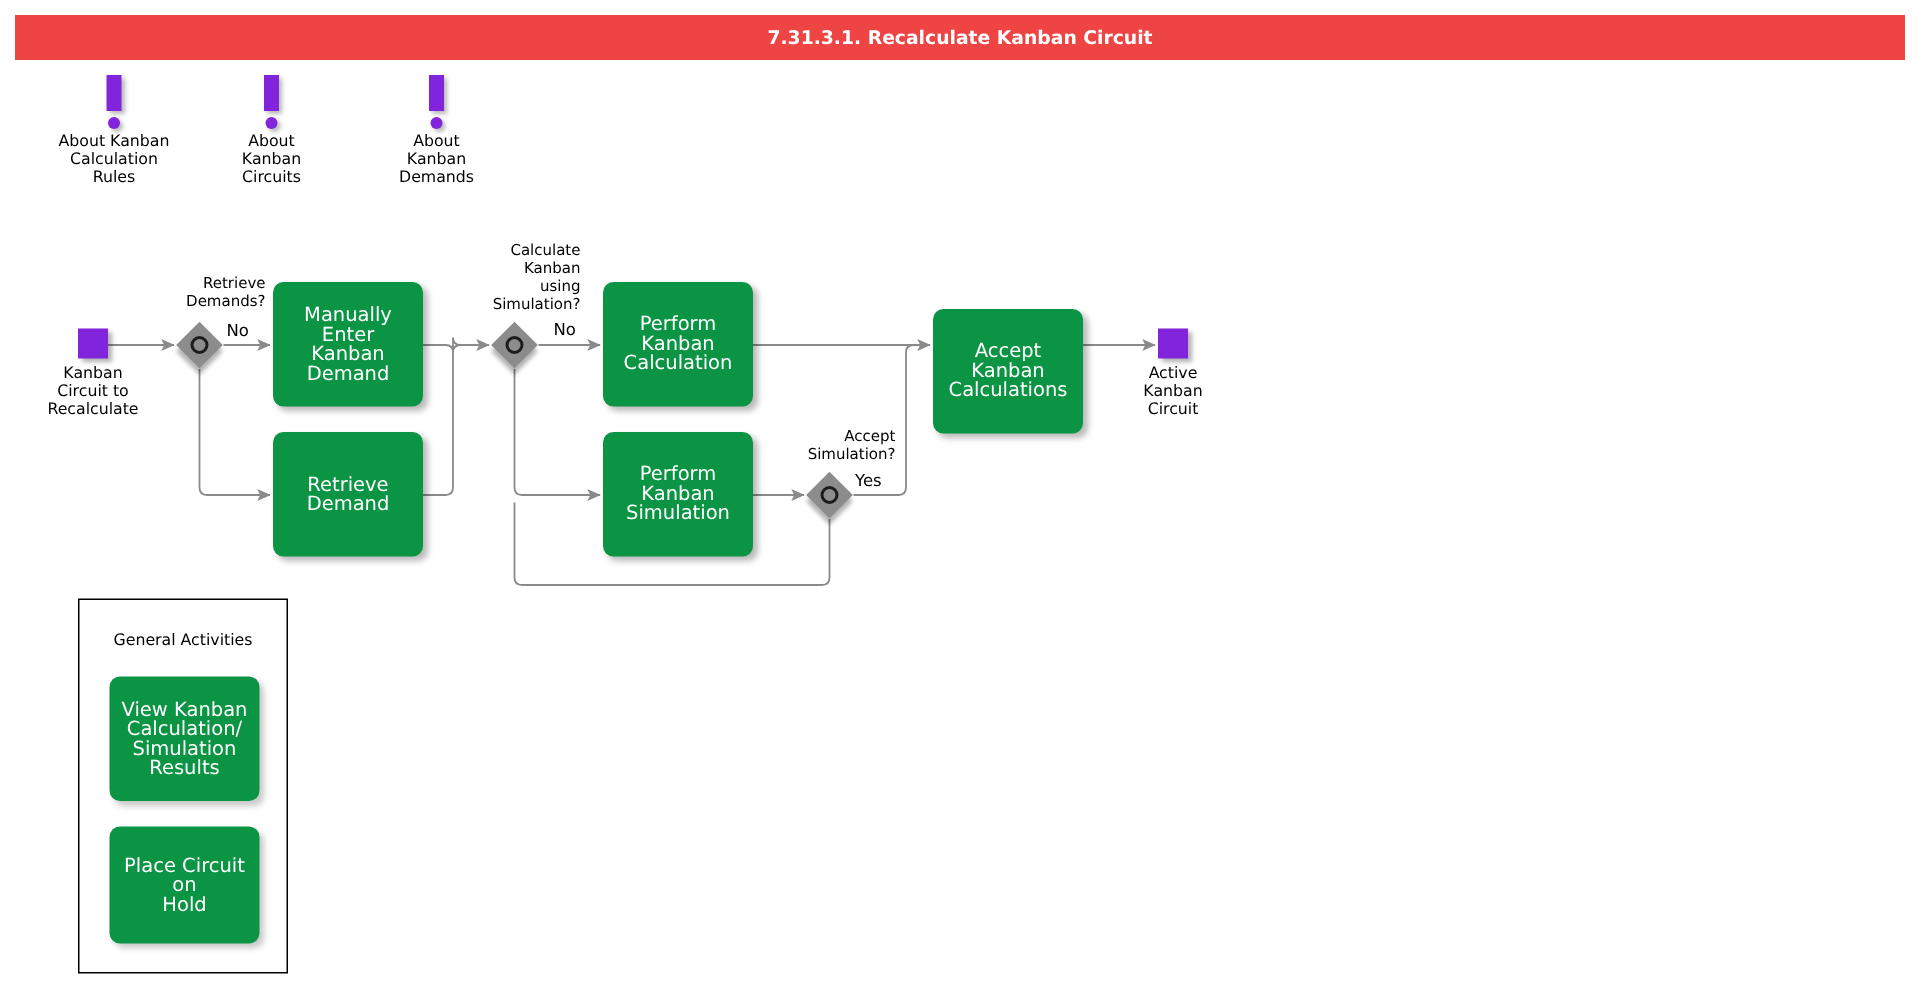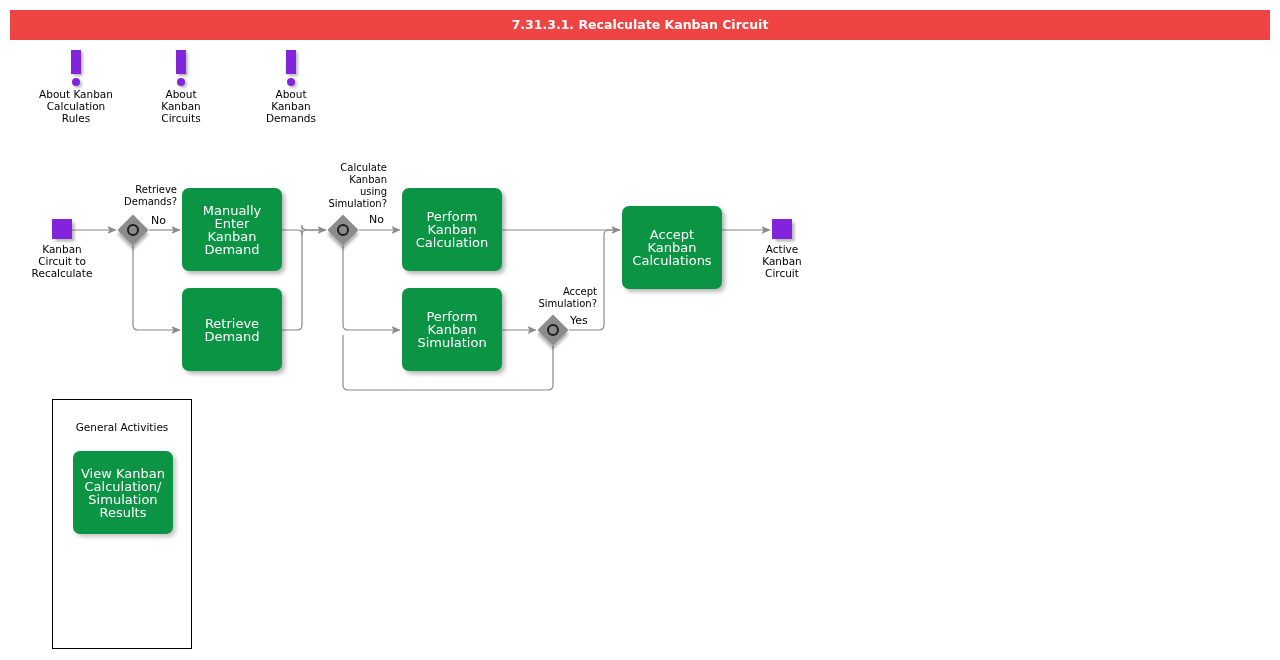--- a/index.html
+++ b/index.html
@@ -344,15 +344,19 @@
   </div>
 
   <div id="legend">
     <div class="legend-title">General Activities</div>
     <div class="task" style="left:20px; top:51px; width:100px; height:83px;">
       <div class="task-label">View Kanban
 Calculation/
 Simulation
 Results</div>
     </div>
+    <div class="task" style="left:20px; top:151px; width:100px; height:78px;">
+      <div class="task-label">Place Circuit on
+Hold</div>
+    </div>
   </div>
 
 </div>
 
 </body></html>

